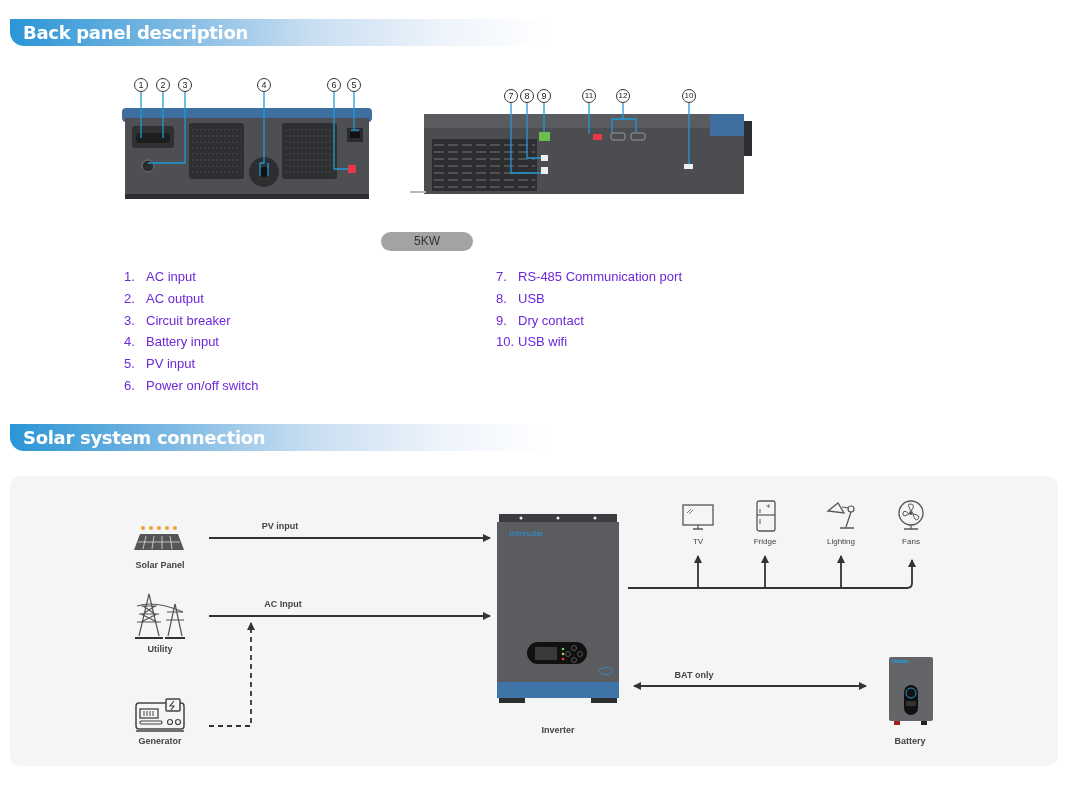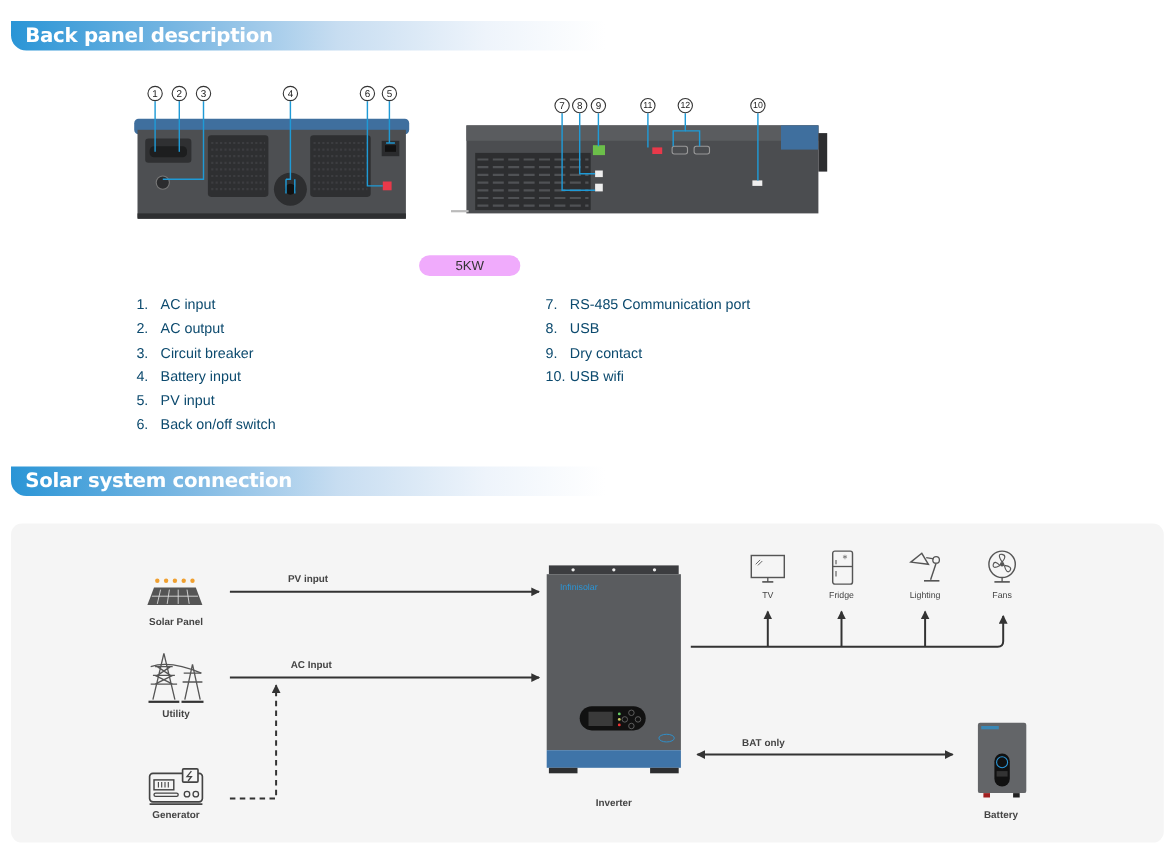--- a/index.html
+++ b/index.html
@@ -6,23 +6,23 @@
   body { width: 1069px; height: 785px; background: #ffffff; font-family: "DejaVu Sans", sans-serif; position: relative; overflow: hidden; color: #333; }
   .section-header { position: absolute; left: 10px; width: 540px; height: 27px; border-radius: 0 0 0 14px; background: linear-gradient(to right, #2a95d6 0%, #7eb9e3 30%, #c7ddf1 55%, #eef4fb 80%, rgba(255,255,255,0) 100%); }
   .section-header span { position: absolute; left: 13px; top: 3px; color: #fff; font-weight: bold; font-size: 18px; font-family: "DejaVu Sans", sans-serif; letter-spacing: -0.3px; }
   #hdr1 { top: 19px; }
   #hdr2 { top: 424px; }
 
   .panel { position: absolute; }
   .callout { position: absolute; width: 14px; height: 14px; border: 1px solid #333; border-radius: 50%; font-size: 9px; line-height: 12px; text-align: center; color: #222; background: #fff; font-family: "Liberation Sans", sans-serif; }
   .callout.wide { font-size: 8px; }
 
-  .model-pill { position: absolute; left: 381px; top: 232px; width: 92px; height: 19px; border-radius: 10px; background: #f0abfc; font-size: 12px; text-align: center; line-height: 19px; color: #333; font-family: "Liberation Sans", sans-serif; }
-
-  .list { position: absolute; font-size: 13px; font-family: "Liberation Sans", sans-serif; color: #0c4a6e; }
+  .model-pill { position: absolute; left: 381px; top: 232px; width: 92px; height: 19px; border-radius: 10px; background: #a3a3a3; font-size: 12px; text-align: center; line-height: 19px; color: #333; font-family: "Liberation Sans", sans-serif; }
+
+  .list { position: absolute; font-size: 13px; font-family: "Liberation Sans", sans-serif; color: #6d28d9; }
   .list li { list-style: none; height: 21.8px; line-height: 21.8px; }
   .list .num { display: inline-block; width: 22px; }
   #list-left { left: 124px; top: 266px; }
   #list-right { left: 496px; top: 266px; }
   #list-right .num { width: 22px; }
 
   .diagram-box { position: absolute; left: 10px; top: 476px; width: 1048px; height: 290px; background: #f5f5f5; border-radius: 10px; }
   .lbl { position: absolute; font-size: 9px; font-weight: bold; color: #444; font-family: "Liberation Sans", sans-serif; text-align: center; }
   .lbl-small { position: absolute; font-size: 8px; color: #444; font-family: "Liberation Sans", sans-serif; text-align: center; }
   svg { position: absolute; overflow: visible; }
@@ -133,21 +133,21 @@
 </div>
 
 <div class="model-pill">5KW</div>
 
 <ul class="list" id="list-left">
   <li><span class="num">1.</span><span>AC input</span></li>
   <li><span class="num">2.</span><span>AC output</span></li>
   <li><span class="num">3.</span><span>Circuit breaker</span></li>
   <li><span class="num">4.</span><span>Battery input</span></li>
   <li><span class="num">5.</span><span>PV input</span></li>
-  <li><span class="num">6.</span><span>Back on/off switch</span></li>
+  <li><span class="num">6.</span><span>Power on/off switch</span></li>
 </ul>
 
 <ul class="list" id="list-right">
   <li><span class="num">7.</span><span>RS-485 Communication port</span></li>
   <li><span class="num">8.</span><span>USB</span></li>
   <li><span class="num">9.</span><span>Dry contact</span></li>
   <li><span class="num">10.</span><span>USB wifi</span></li>
 </ul>
 
 <div class="section-header" id="hdr2">

